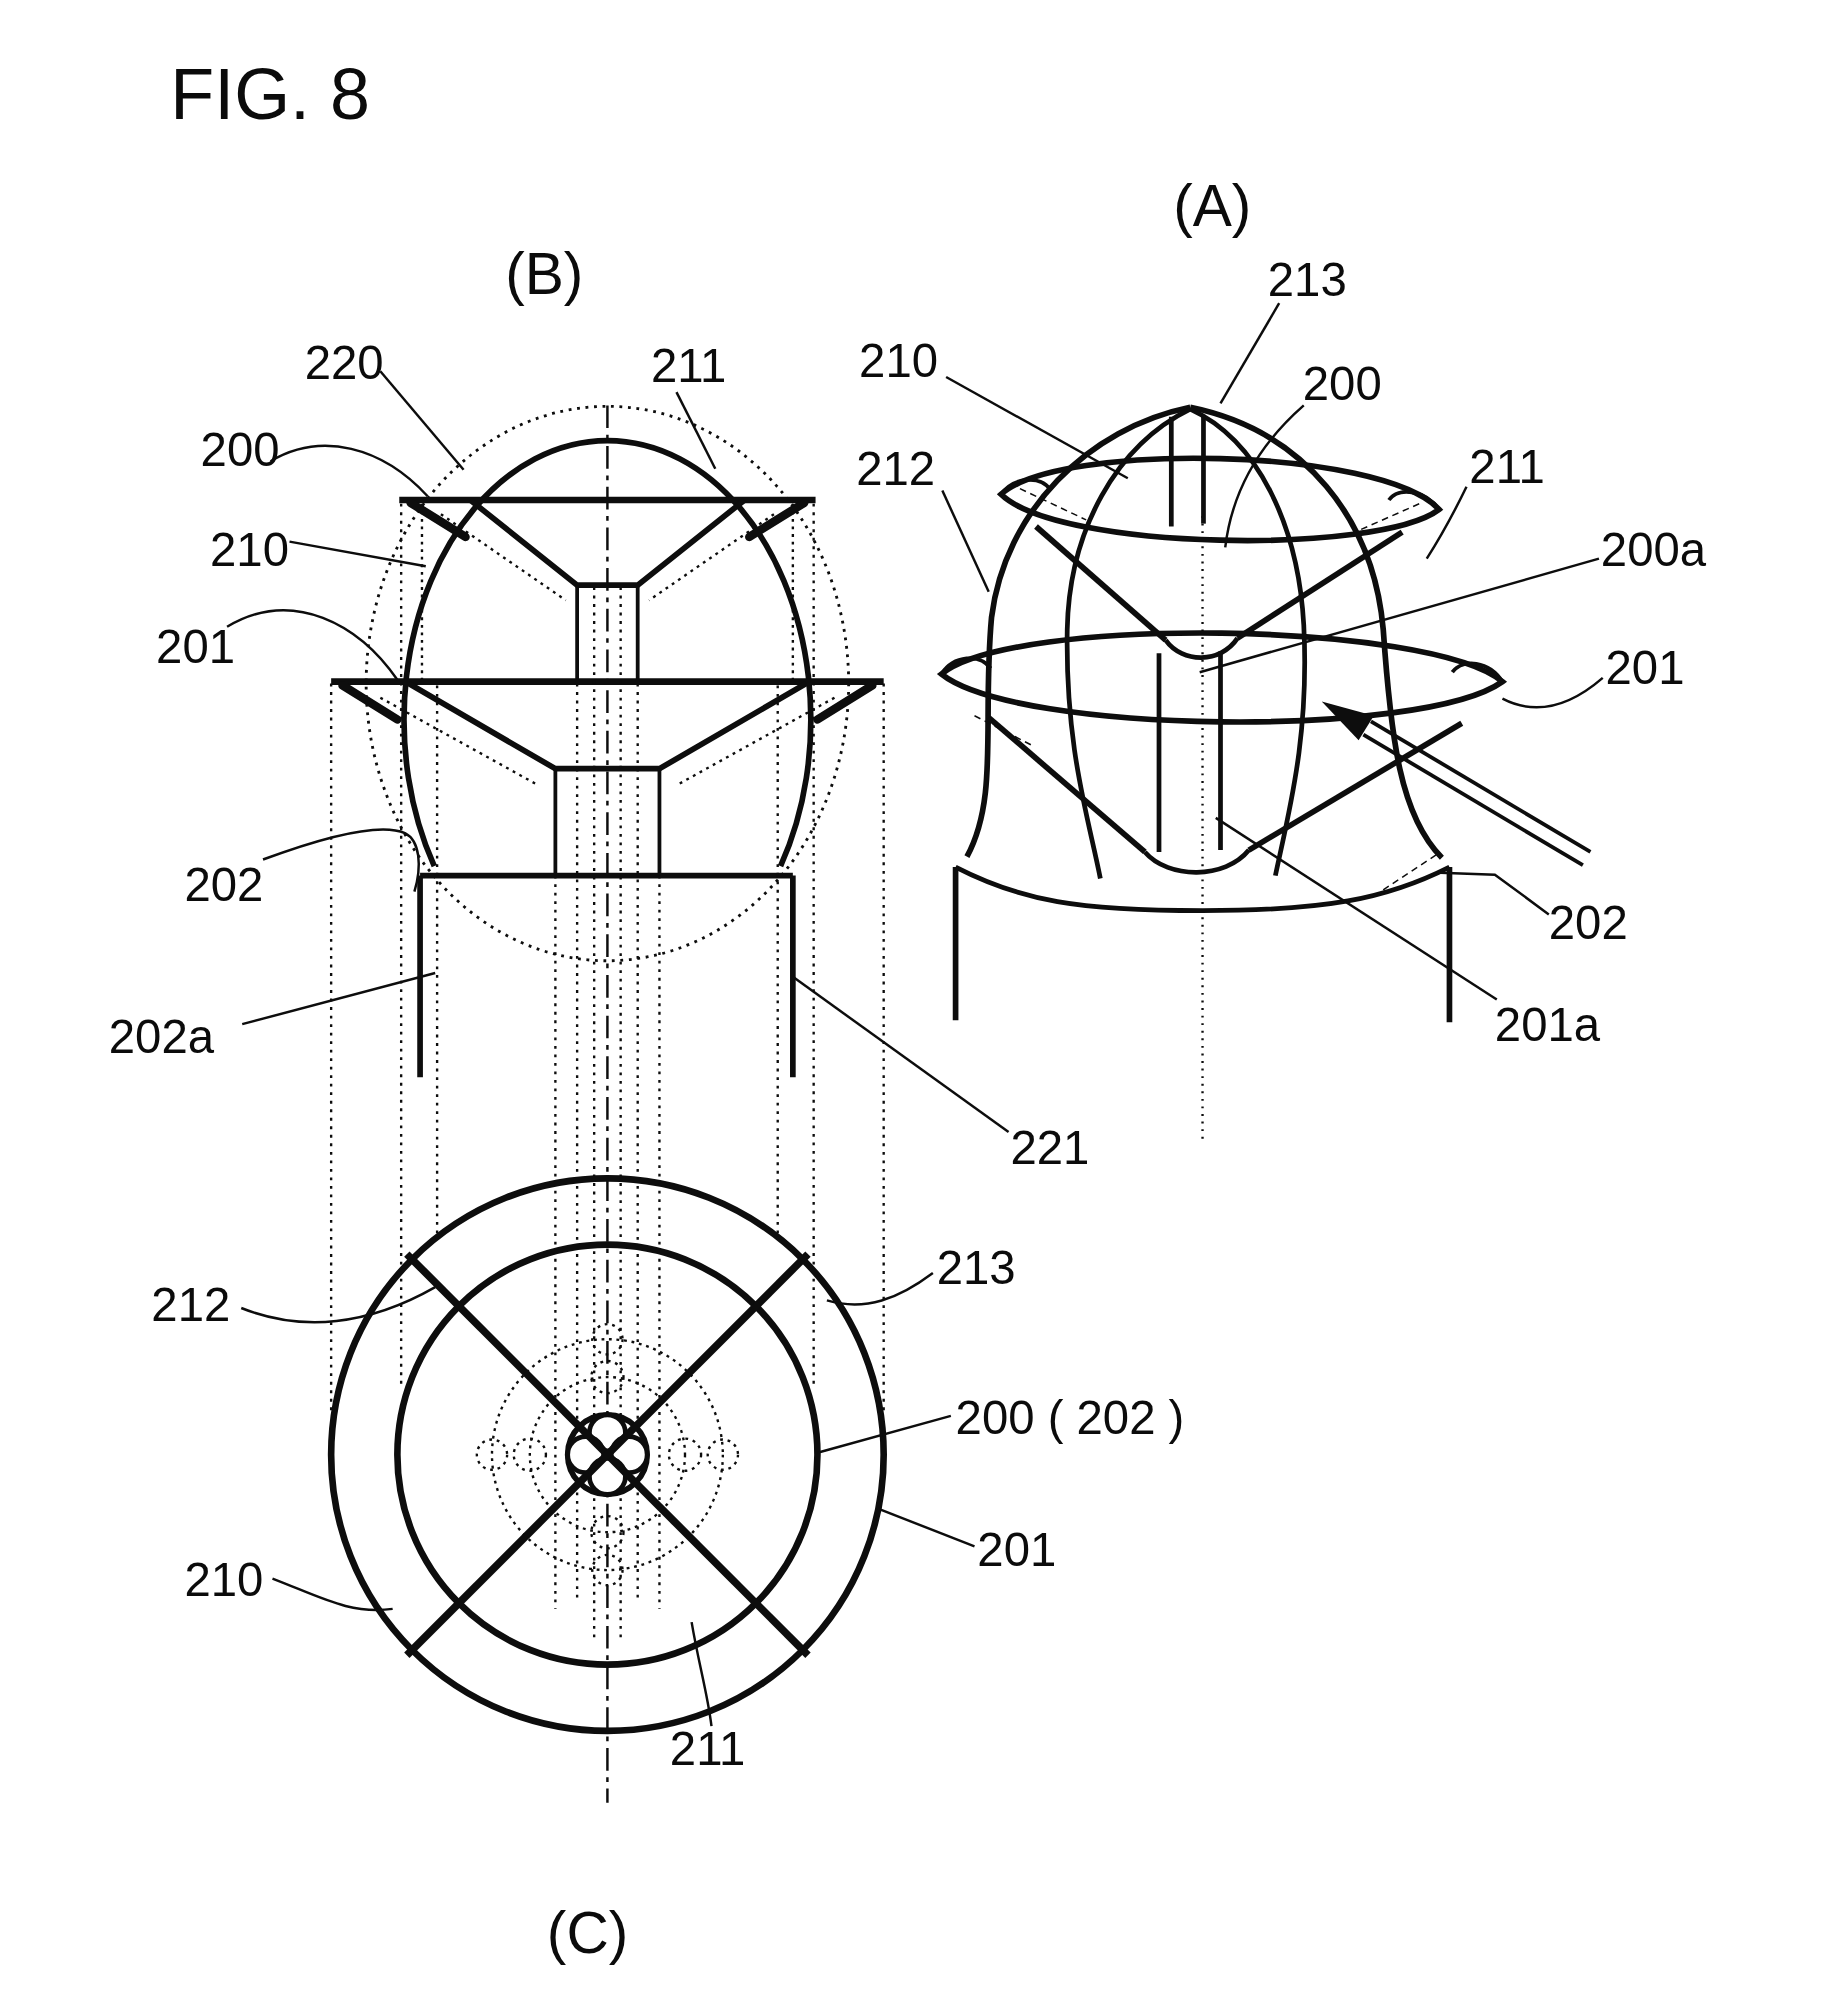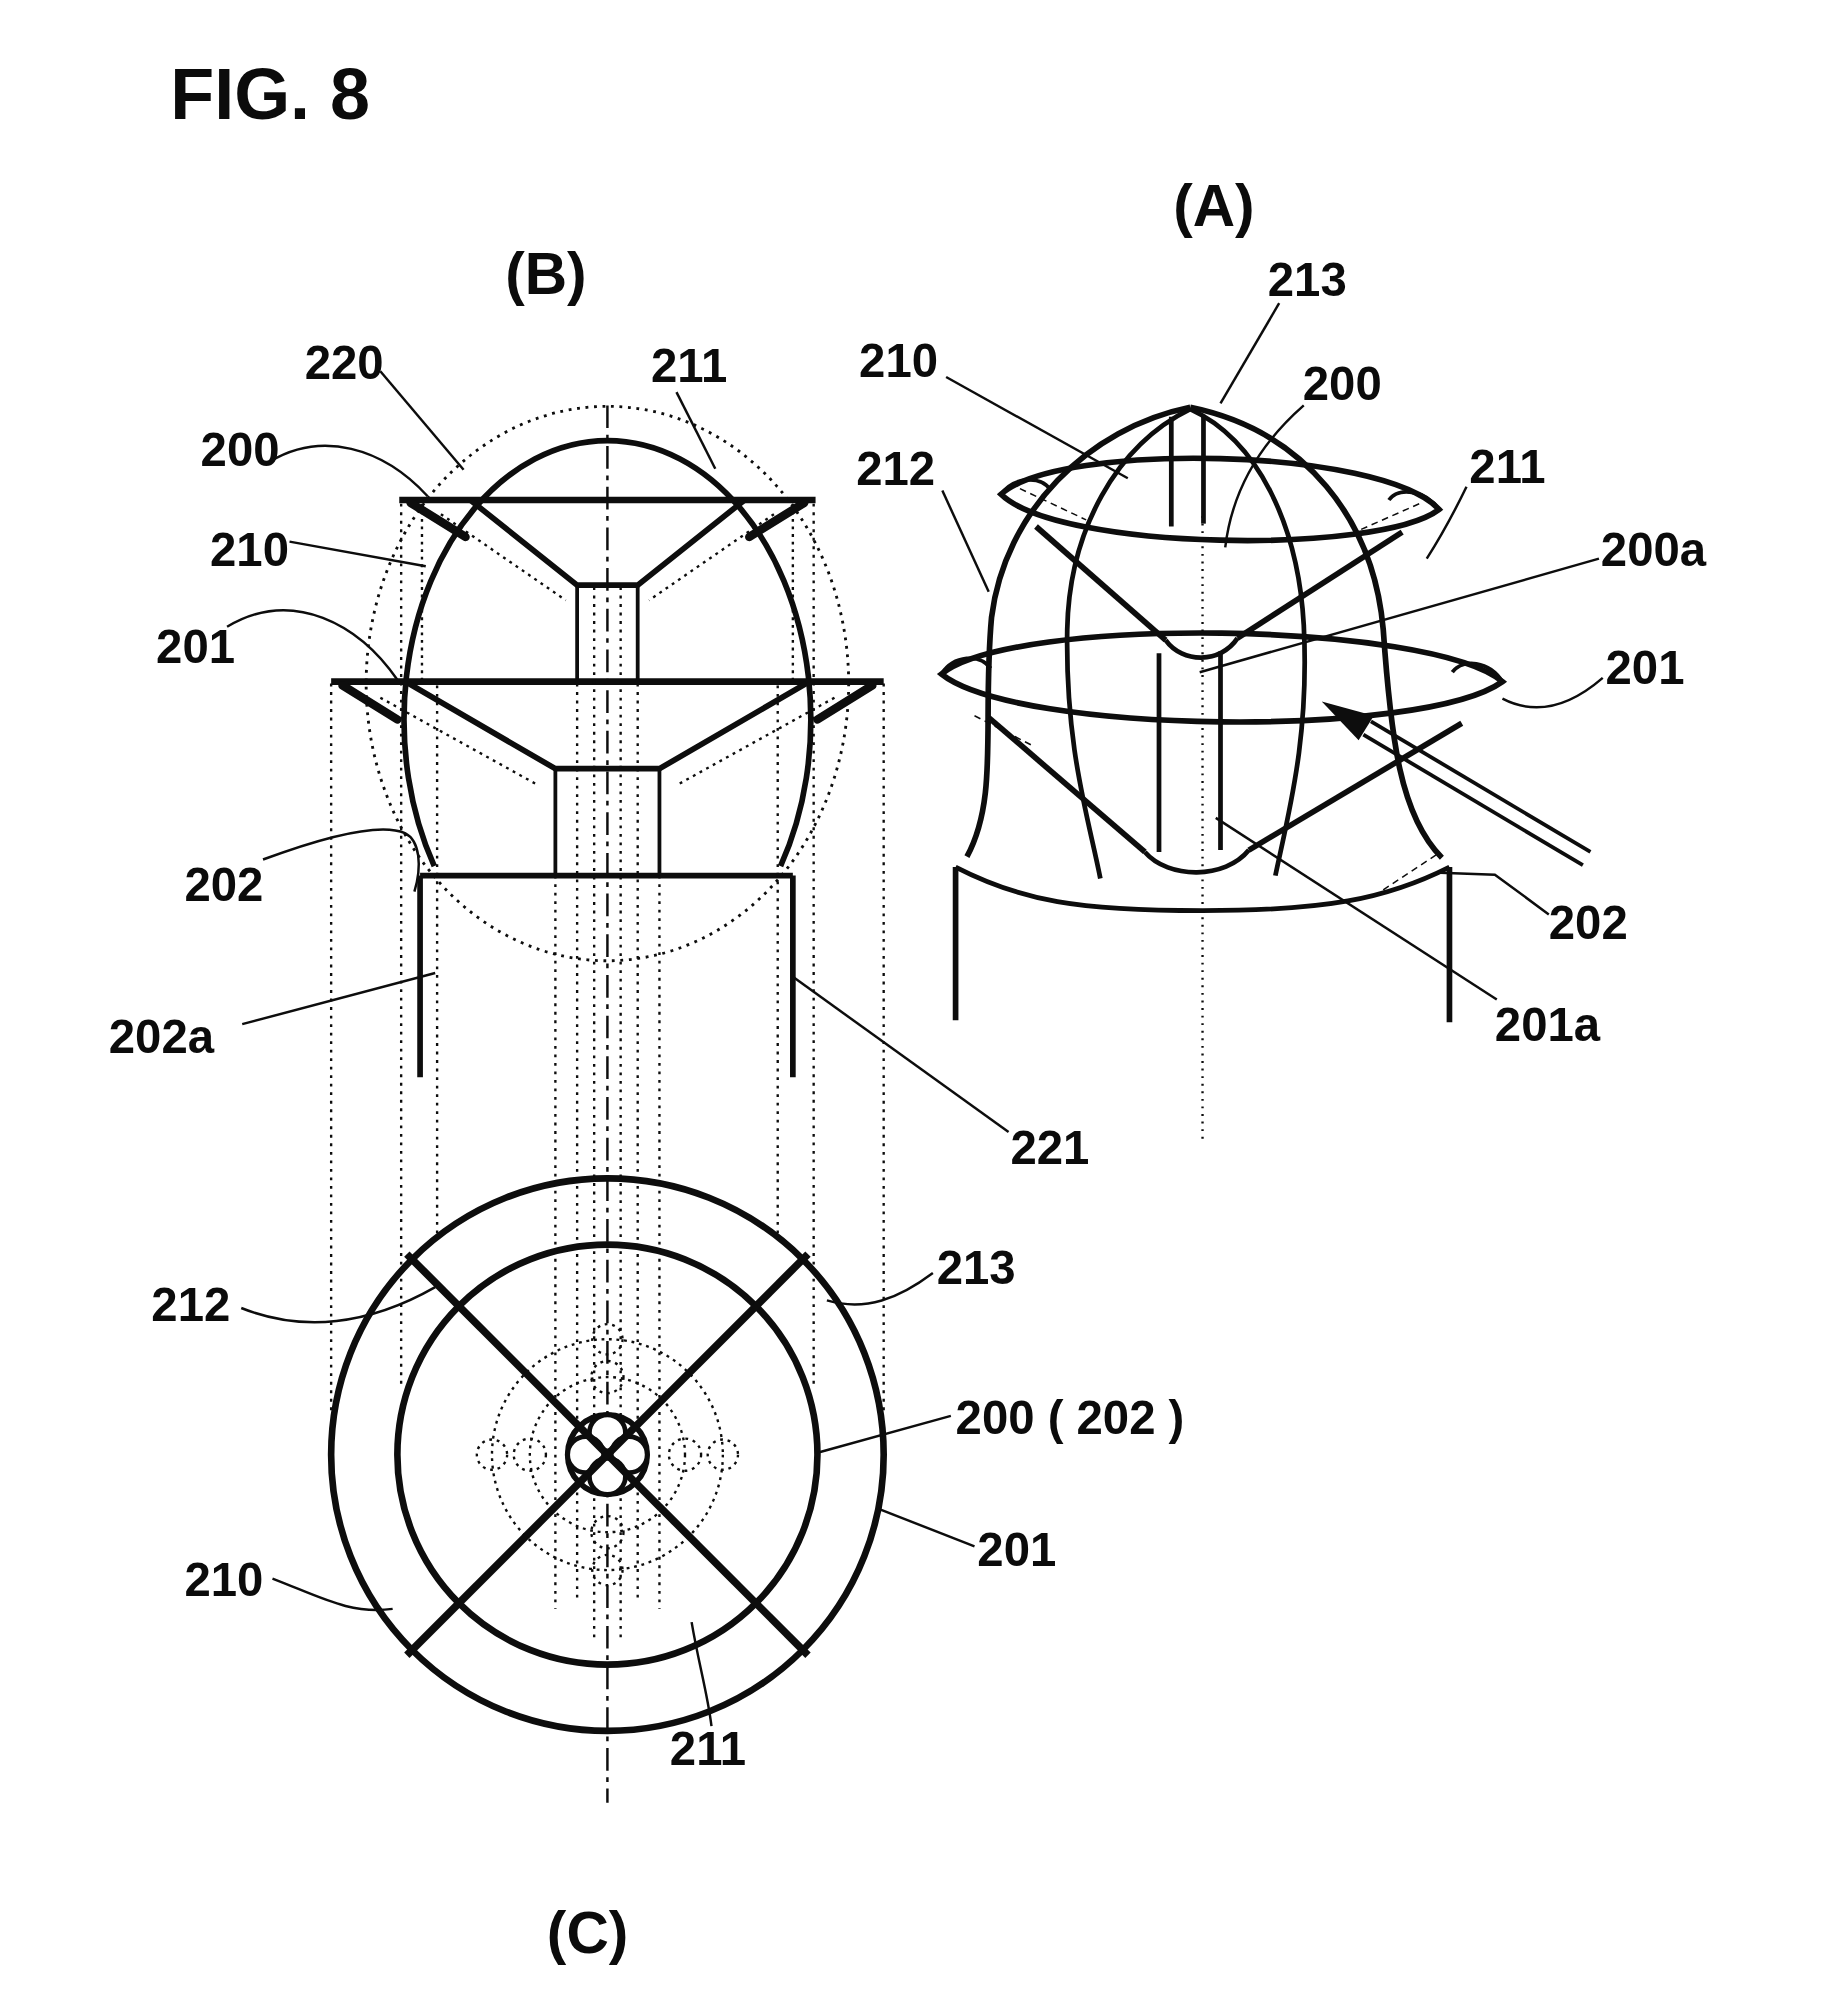--- a/index.html
+++ b/index.html
@@ -1,16 +1,16 @@
 <!DOCTYPE html>
 <html style="font-size:15px"><head>
 <meta charset="utf-8">
 <style>
   html,body{margin:0;padding:0;background:#ffffff;}
-  .page{width:1844px;height:2001px;position:relative;background:#ffffff;overflow:hidden;font-weight:bold;}
+  .page{width:1844px;height:2001px;position:relative;background:#ffffff;overflow:hidden;}
   svg{display:block;}
   text{font-family:"Liberation Sans","DejaVu Sans",sans-serif;fill:#0b0b0b;}
   .title{font-size:76px;}
   .viewlbl{font-size:62px;}
   .num{font-size:50px;}
   .stroke{stroke:#0d0d0d;fill:none;}
 </style>
 </head>
 <body>
 

